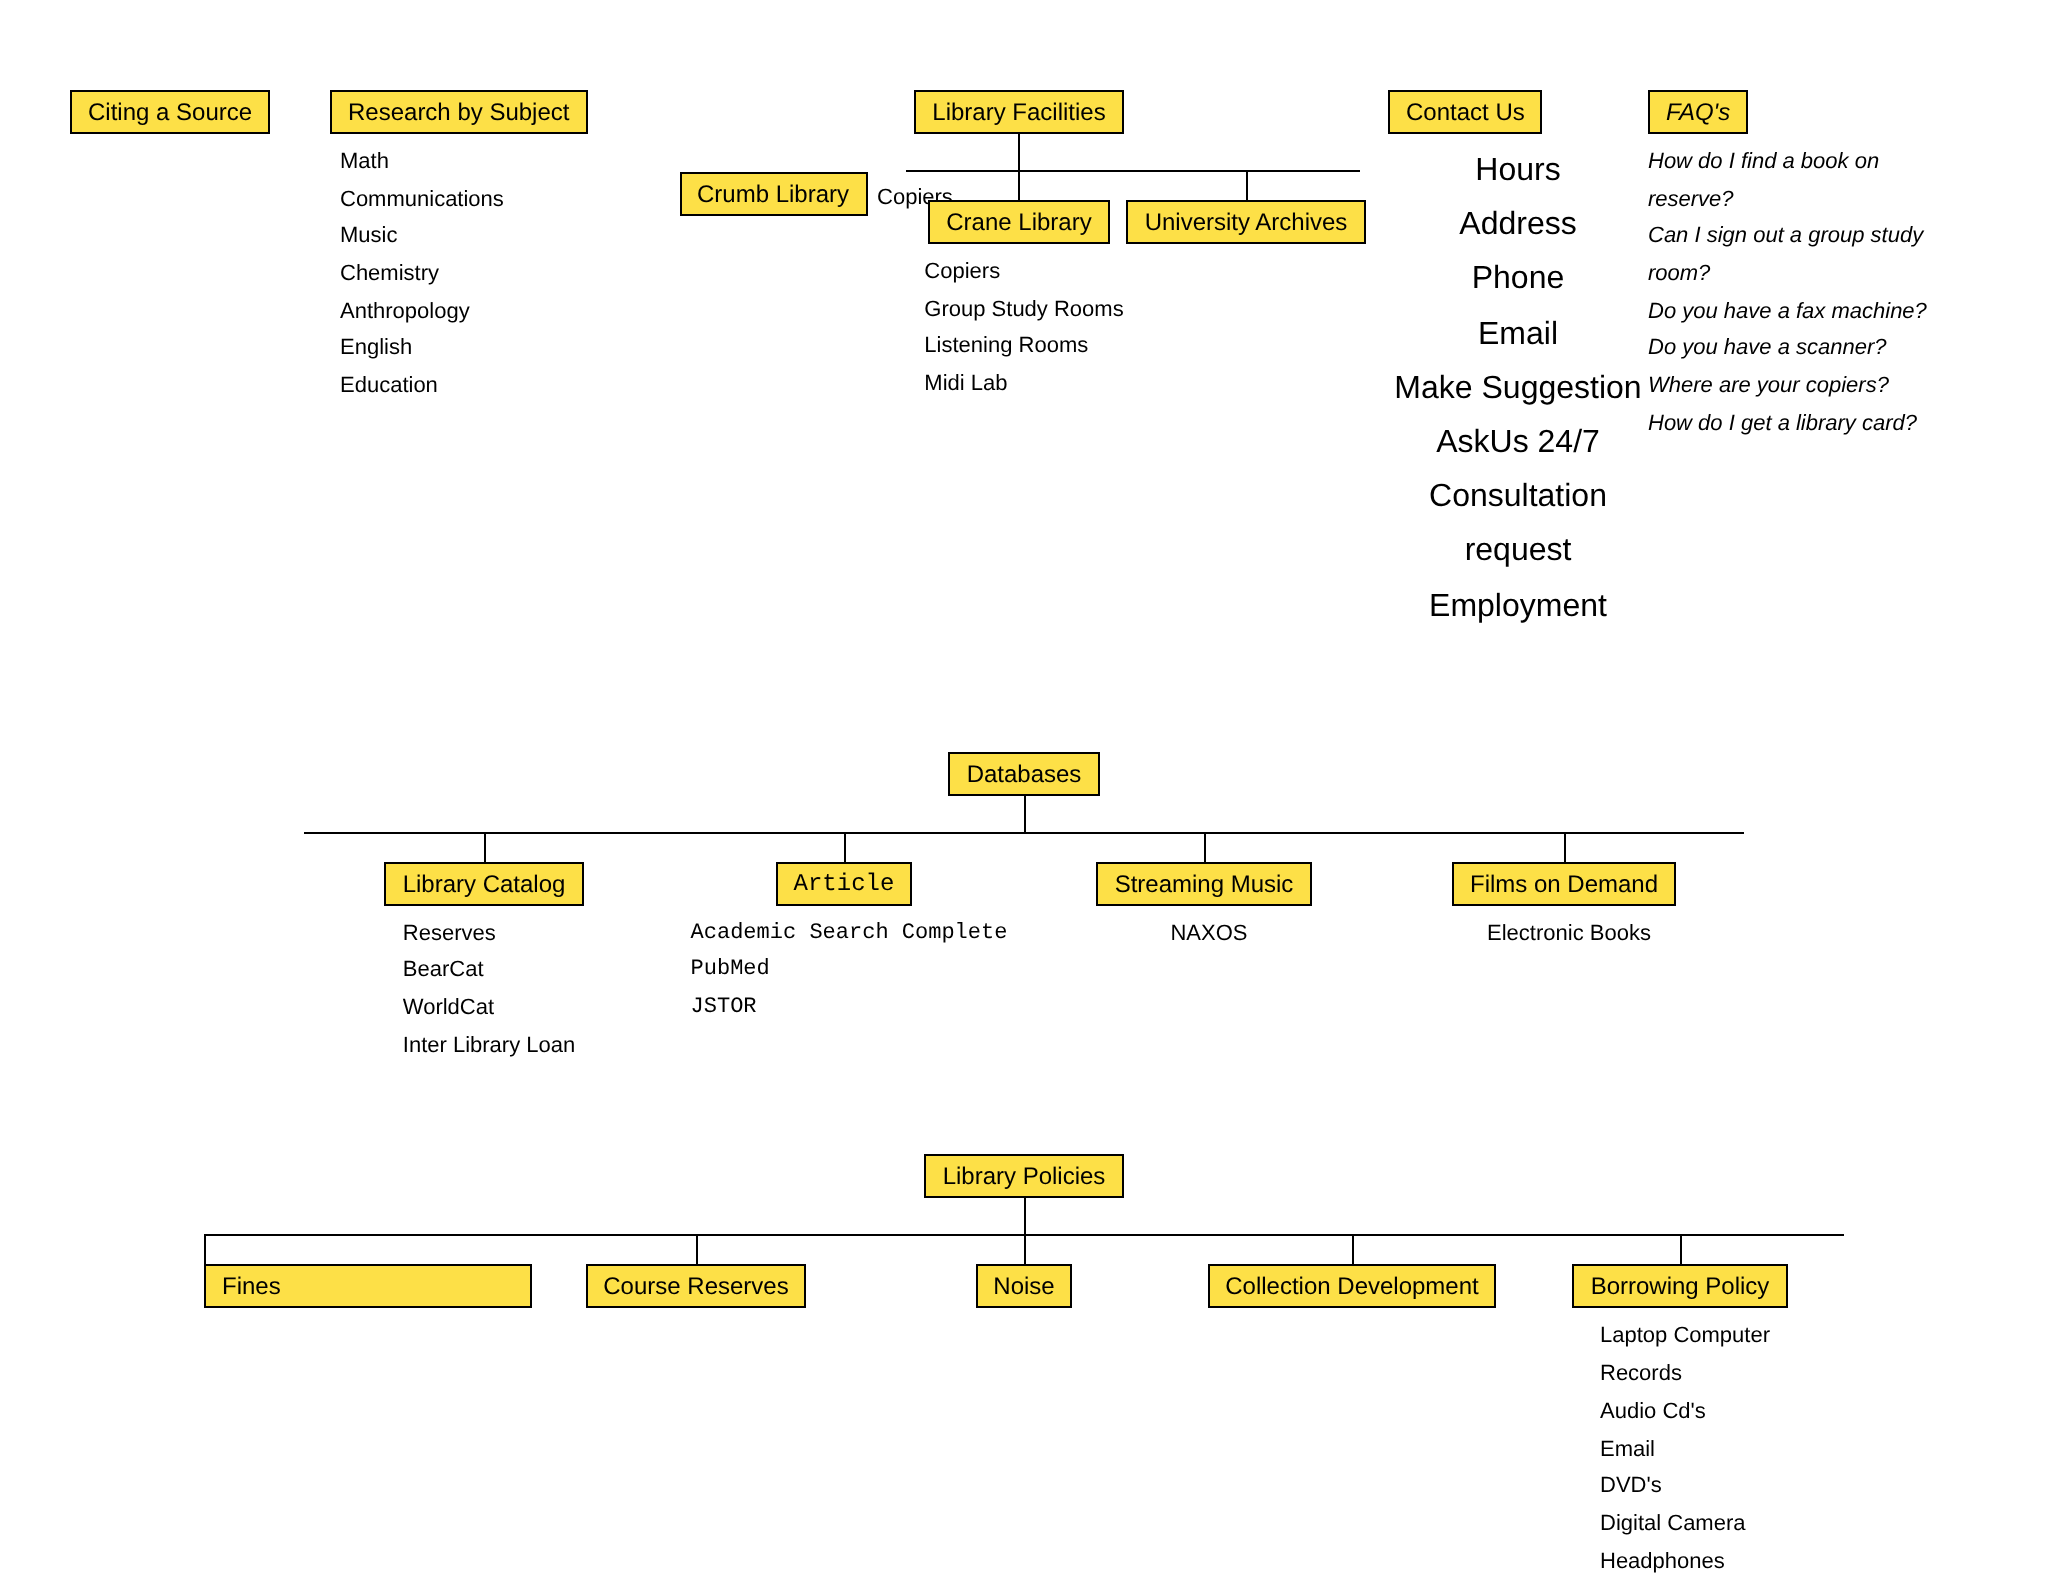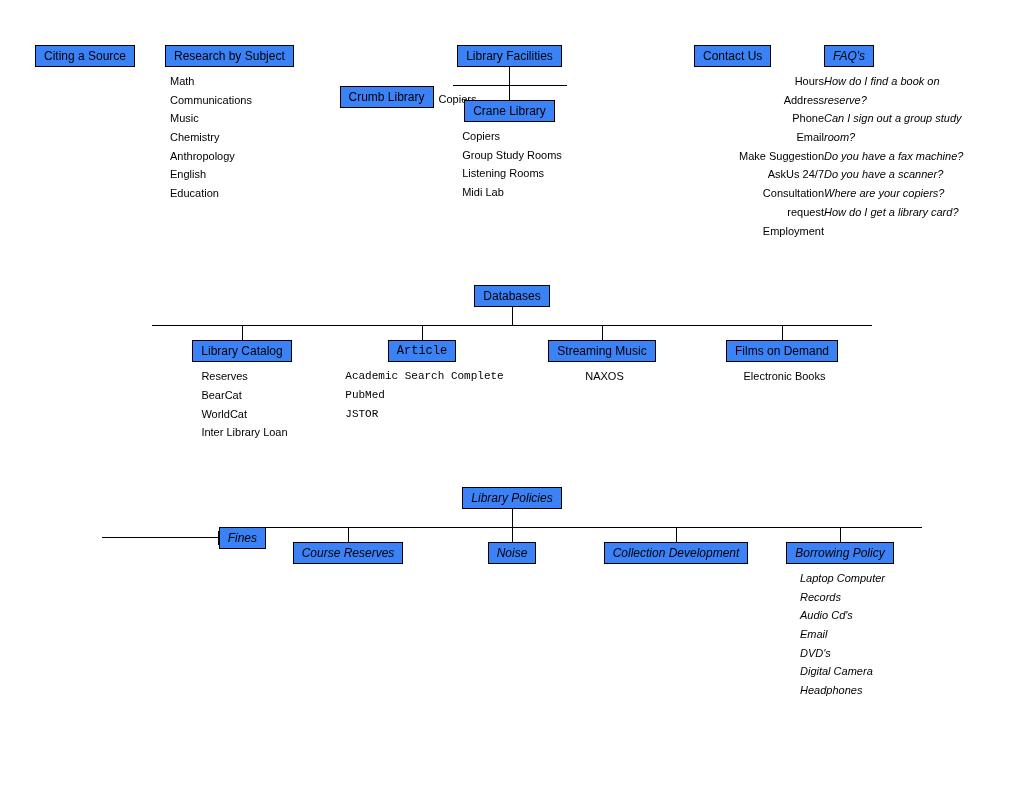--- a/index.html
+++ b/index.html
@@ -14,21 +14,21 @@
       min-height: 791px;
       background: #fff;
       margin: 0 auto;
       padding: 20px;
       position: relative;
     }
     .box {
       border: 1px solid #000;
       padding: 3px 8px;
       display: inline-block;
-      background: #3b82f6;
+      background: #fde047;
       white-space: nowrap;
     }
 
     
     .diagram {
       position: relative;
       width: 100%;
       padding: 10px 0;
     }
 
@@ -36,24 +36,24 @@
     .sub-items {
       font-size: 11px;
       line-height: 1.7;
       margin-top: 5px;
       text-align: left;
       padding-left: 5px;
     }
 
     
     .contact-sub {
-      font-size: 11px;
+      font-size: 16px;
       line-height: 1.7;
       margin-top: 5px;
-      text-align: right;
+      text-align: center;
     }
 
     .faq-sub {
       font-size: 11px;
       line-height: 1.7;
       margin-top: 5px;
       text-align: left;
       max-width: 160px;
     }
 
@@ -85,30 +85,29 @@
     .faqs-col {
       width: 165px;
       font-style: italic;
     }
 
     
     .db-section {
       display: flex;
       flex-direction: column;
       align-items: center;
-      margin-top: 5px;
+      margin-top: 19px;
     }
 
     
     .policies-section {
       display: flex;
       flex-direction: column;
       align-items: center;
       margin-top: 5px;
-      font-style: italic;
     }
 
     .line-down {
       width: 1px;
       height: 18px;
       background: #000;
     }
   </style>
 </head>
 <body>
@@ -168,20 +167,27 @@
               <span>Crane Library</span>
             </div>
             <div class="sub-items">
               <div>Copiers</div>
               <div>Group Study Rooms</div>
               <div>Listening Rooms</div>
               <div>Midi Lab</div>
             </div>
           </div>
 
+          <div style="display:flex;flex-direction:column;align-items:center;width:113px;">
+            <div style="height:1px;background:#000;width:100%;"></div>
+            <div style="width:1px;height:14px;background:#000;"></div>
+            <div class="box">
+              <span>University Archives</span>
+            </div>
+          </div>
         </div>
       </div>
 
       <div class="contact-col">
         <div class="box">
           <span>Contact Us</span>
         </div>
         <div class="contact-sub">
           <div>Hours</div>
           <div>Address</div>
@@ -277,21 +283,21 @@
 
     <div class="policies-section">
 
       <div class="box">
         <span>Library Policies</span>
       </div>
       <div class="line-down"></div>
 
       <div style="display:flex;flex-direction:row;align-items:flex-start;width:820px;">
 
-        <div style="display:flex;flex-direction:row;align-items:center;width:164px;">
+        <div style="display:flex;flex-direction:column;width:164px;">
           <div style="height:1px;background:#000;width:100%;"></div>
           <div style="width:1px;height:14px;background:#000;"></div>
           <div class="box">
             <span>Fines</span>
           </div>
         </div>
 
         <div style="display:flex;flex-direction:column;align-items:center;width:164px;justify-content:center;">
           <div style="height:1px;background:#000;width:100%;"></div>
           <div style="width:1px;height:14px;background:#000;"></div>

